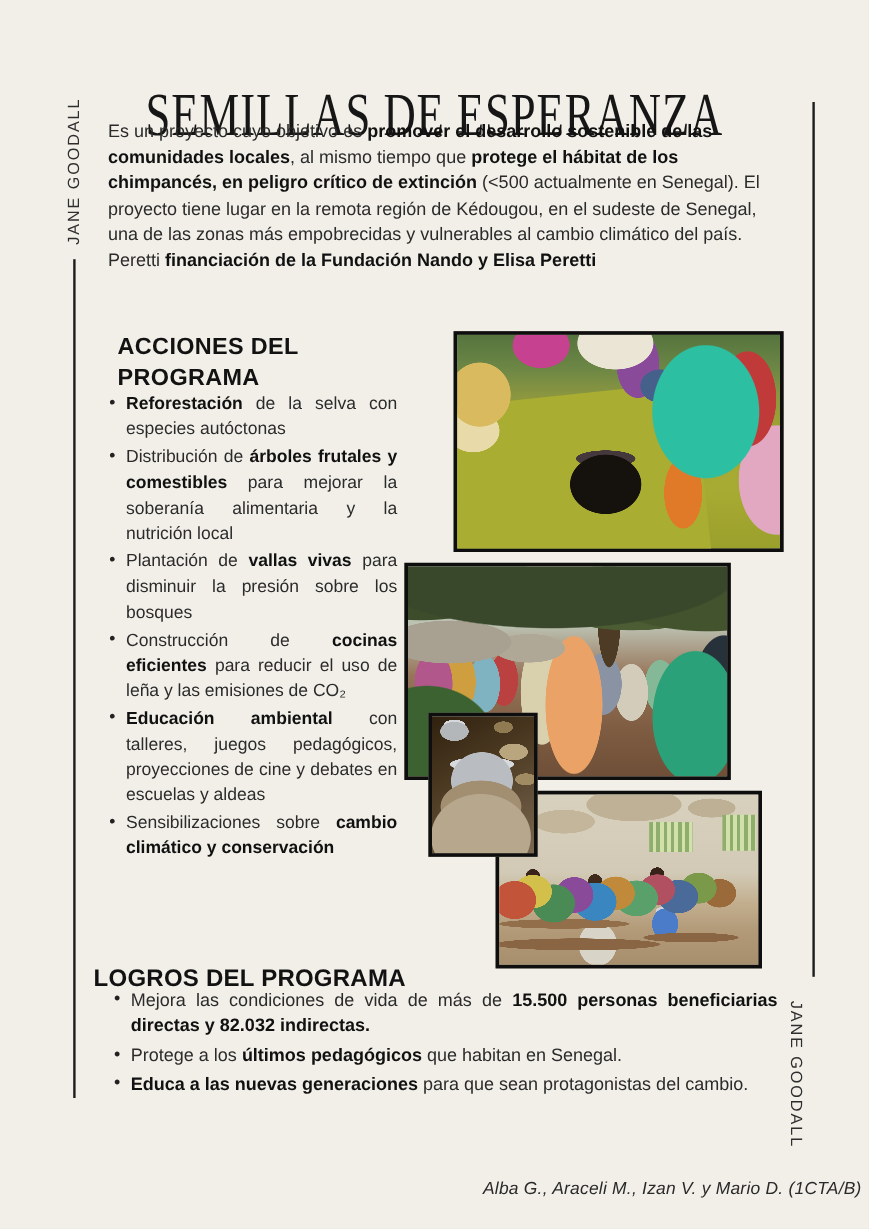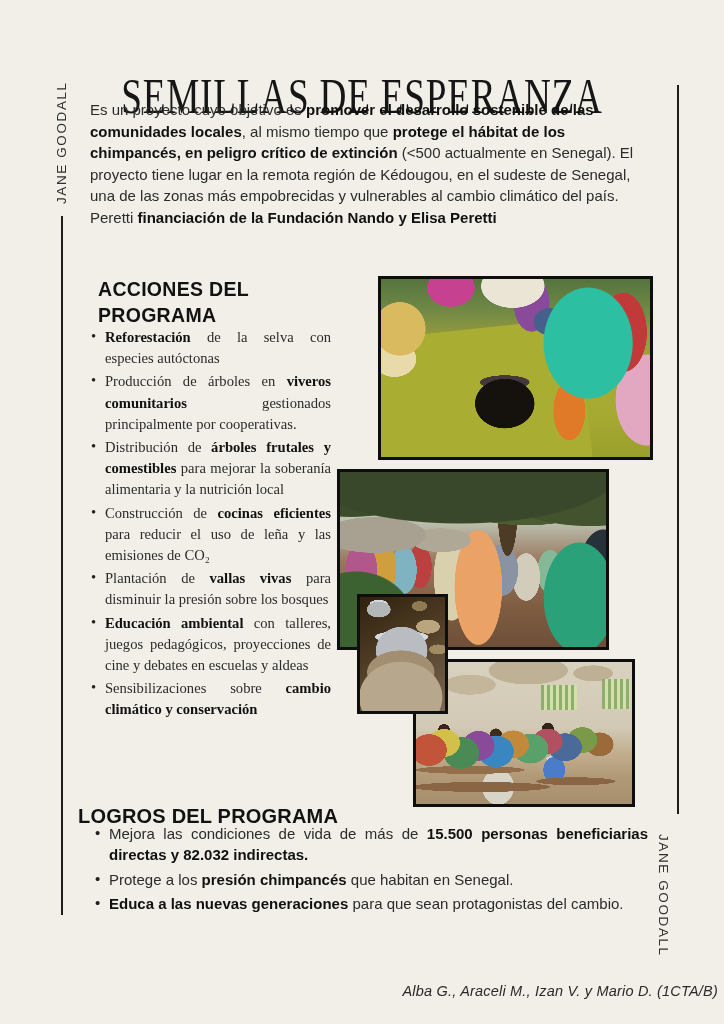--- a/index.html
+++ b/index.html
@@ -33,21 +33,21 @@
   .intro{position:absolute;left:90px;top:99px;width:560px;font-size:15px;line-height:21.6px;}
   .intro p{margin:0;}
   
   .acciones-heading{
     position:absolute;left:98px;top:261px;width:204px;text-align:left;
     font-size:19.5px;font-weight:700;line-height:25.5px;color:#121212;letter-spacing:.3px;
   }
   ul.bullets{list-style:none;margin:0;padding:0;}
   ul.bullets li{position:relative;padding-left:15px;text-align:justify;}
   ul.bullets li::before{content:"\2022";position:absolute;left:1px;top:-1px;color:#222;}
-  .acciones-list{position:absolute;left:90px;top:327px;width:241px;font-size:14.6px;line-height:21.2px;font-family:Liberation Serif, serif;}
+  .acciones-list{position:absolute;left:90px;top:327px;width:241px;font-size:14.6px;line-height:21.2px;}
   .acciones-list li{margin-bottom:2px;}
   
   .logros-heading{
     position:absolute;left:78px;top:788px;font-size:20px;font-weight:700;
     color:#121212;letter-spacing:.2px;
   }
   .logros-list{position:absolute;left:94px;top:823px;width:554px;font-size:15px;line-height:21.4px;}
   .logros-list li{margin-bottom:3px;}
   
   .credits{
@@ -167,24 +167,23 @@
   <h1 class="title">SEMILLAS DE ESPERANZA</h1>
 
   <div class="intro">
     <p><span>Es un proyecto cuyo objetivo es </span><span class="b">promover el desarrollo sostenible de las comunidades locales</span><span>, al mismo tiempo que </span><span class="b">protege el hábitat de los chimpancés, en peligro crítico de extinción</span><span> (&lt;500 actualmente en Senegal). El proyecto tiene lugar en la remota región de Kédougou, en el sudeste de Senegal, una de las zonas más empobrecidas y vulnerables al cambio climático del país.</span></p>
     <p><span>Peretti </span><span class="b">financiación de la Fundación Nando y Elisa Peretti</span></p>
   </div>
 
   <h2 class="acciones-heading">ACCIONES DEL PROGRAMA</h2>
   <ul class="bullets acciones-list">
       <li><span class="b">Reforestación</span><span> de la selva con especies autóctonas</span></li>
-      <li><span>Producción de árboles en </span><span class="b">viveros comunitarios</span><span> gestionados principalmente por cooperativas.</span></li>
       <li><span>Distribución de </span><span class="b">árboles frutales y comestibles</span><span> para mejorar la soberanía alimentaria y la nutrición local</span></li>
+      <li><span>Plantación de </span><span class="b">vallas vivas</span><span> para disminuir la presión sobre los bosques</span></li>
       <li><span>Construcción de </span><span class="b">cocinas eficientes</span><span> para reducir el uso de leña y las emisiones de CO₂</span></li>
-      <li><span>Plantación de </span><span class="b">vallas vivas</span><span> para disminuir la presión sobre los bosques</span></li>
       <li><span class="b">Educación ambiental</span><span> con talleres, juegos pedagógicos, proyecciones de cine y debates en escuelas y aldeas</span></li>
       <li><span>Sensibilizaciones sobre </span><span class="b">cambio climático y conservación</span></li>
     </ul>
 
   <div class="photo" id="photo-nursery">
     <div class="ph pn-base"></div>
     <div class="ph pn-trays"></div>
     <div class="ph pn-fig"></div>
   </div>
 
@@ -201,19 +200,19 @@
   <div class="photo" id="photo-classroom">
     <div class="ph pc-base"></div>
     <div class="ph pc-art"></div>
     <div class="pc-window w1"></div>
     <div class="pc-window w2"></div>
   </div>
 
   <h2 class="logros-heading">LOGROS DEL PROGRAMA</h2>
   <ul class="bullets logros-list">
       <li><span>Mejora las condiciones de vida de más de </span><span class="b">15.500 personas beneficiarias directas y 82.032 indirectas.</span></li>
-      <li><span>Protege a los </span><span class="b">presión chimpancés</span><span> que habitan en Senegal.</span></li>
+      <li><span>Protege a los </span><span class="b">últimos pedagógicos</span><span> que habitan en Senegal.</span></li>
       <li><span class="b">Educa a las nuevas generaciones</span><span> para que sean protagonistas del cambio.</span></li>
     </ul>
 
   <div class="credits">Alba G., Araceli M., Izan V. y Mario D. (1CTA/B)</div>
 
 </div>
 
 </body></html>

